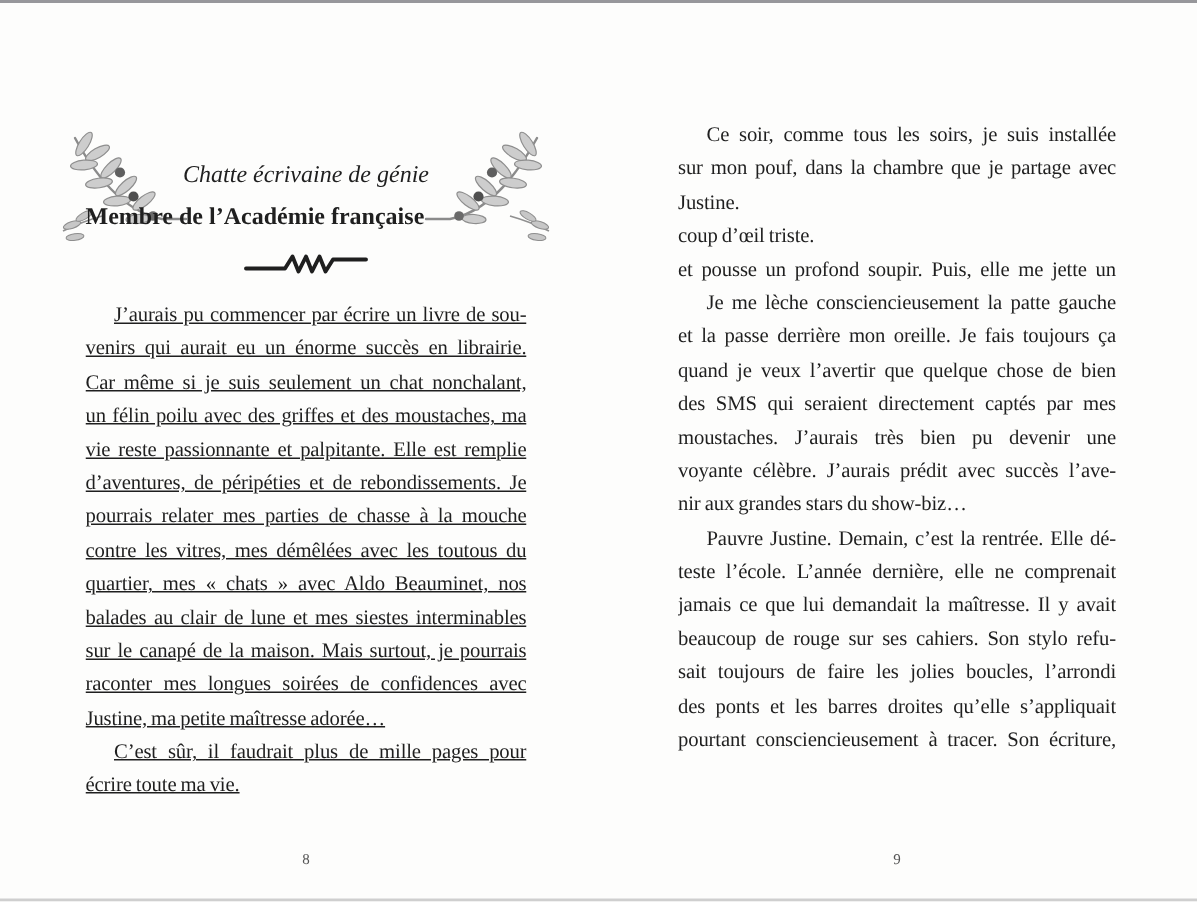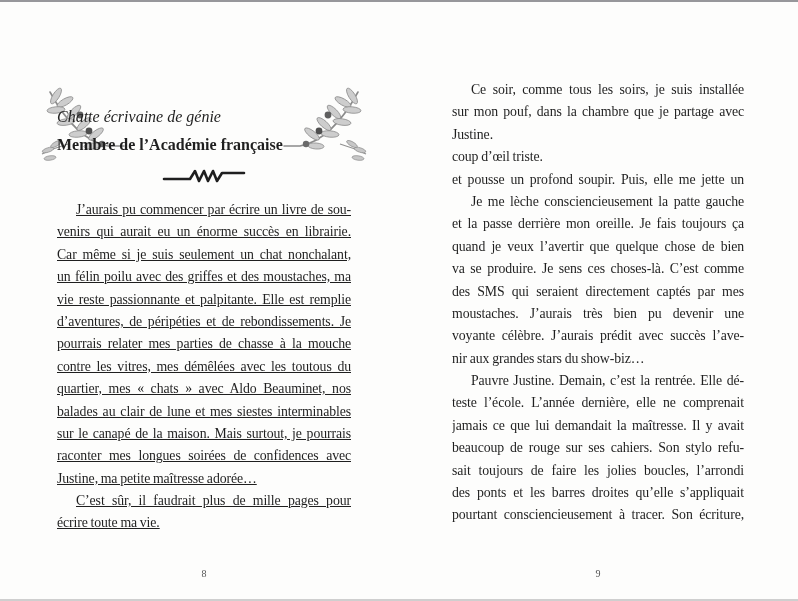--- a/index.html
+++ b/index.html
@@ -19,21 +19,21 @@
   #right-page { left: 452px; width: 292px; }
 
   
   .chapter-title {
     position: absolute; top: 74px; left: 0; right: 0;
     text-align: center; font-size: 21px; font-weight: bold;
     letter-spacing: 0.2px; white-space: nowrap;
   }
   .chapter-subtitle {
     position: absolute; top: 108px; left: 0; right: 0;
-    font-size: 16px; font-style: italic;
+    text-align: center; font-size: 16px; font-style: italic;
     white-space: nowrap;
   }
   .chapter-affiliation {
     position: absolute; top: 136px; left: 0; right: 0;
     text-align: left; font-size: 16px; font-weight: bold;
     white-space: nowrap;
   }
   .ornament { position: absolute; width: 92px; height: 80px; top: 82px; }
   .ornament.left  { left: -23px; }
   .ornament.right { left: 225px; transform: scaleX(-1); }
@@ -156,21 +156,20 @@
         <div class="line last">Justine.</div>
       </div>
       <div class="para">
         <div class="line last">coup d’œil triste.</div>
         <div class="line">et pousse un profond soupir. Puis, elle me jette un</div>
       </div>
       <div class="para">
         <div class="line first">Je me lèche consciencieusement la patte gauche</div>
         <div class="line">et la passe derrière mon oreille. Je fais toujours ça</div>
         <div class="line">quand je veux l’avertir que quelque chose de bien</div>
-        <div class="line">va se produire. Je sens ces choses-là. C’est comme</div>
         <div class="line">des SMS qui seraient directement captés par mes</div>
         <div class="line">moustaches. J’aurais très bien pu devenir une</div>
         <div class="line">voyante célèbre. J’aurais prédit avec succès l’ave-</div>
         <div class="line last">nir aux grandes stars du show-biz…</div>
       </div>
       <div class="para">
         <div class="line first">Pauvre Justine. Demain, c’est la rentrée. Elle dé-</div>
         <div class="line">teste l’école. L’année dernière, elle ne comprenait</div>
         <div class="line">jamais ce que lui demandait la maîtresse. Il y avait</div>
         <div class="line">beaucoup de rouge sur ses cahiers. Son stylo refu-</div>

